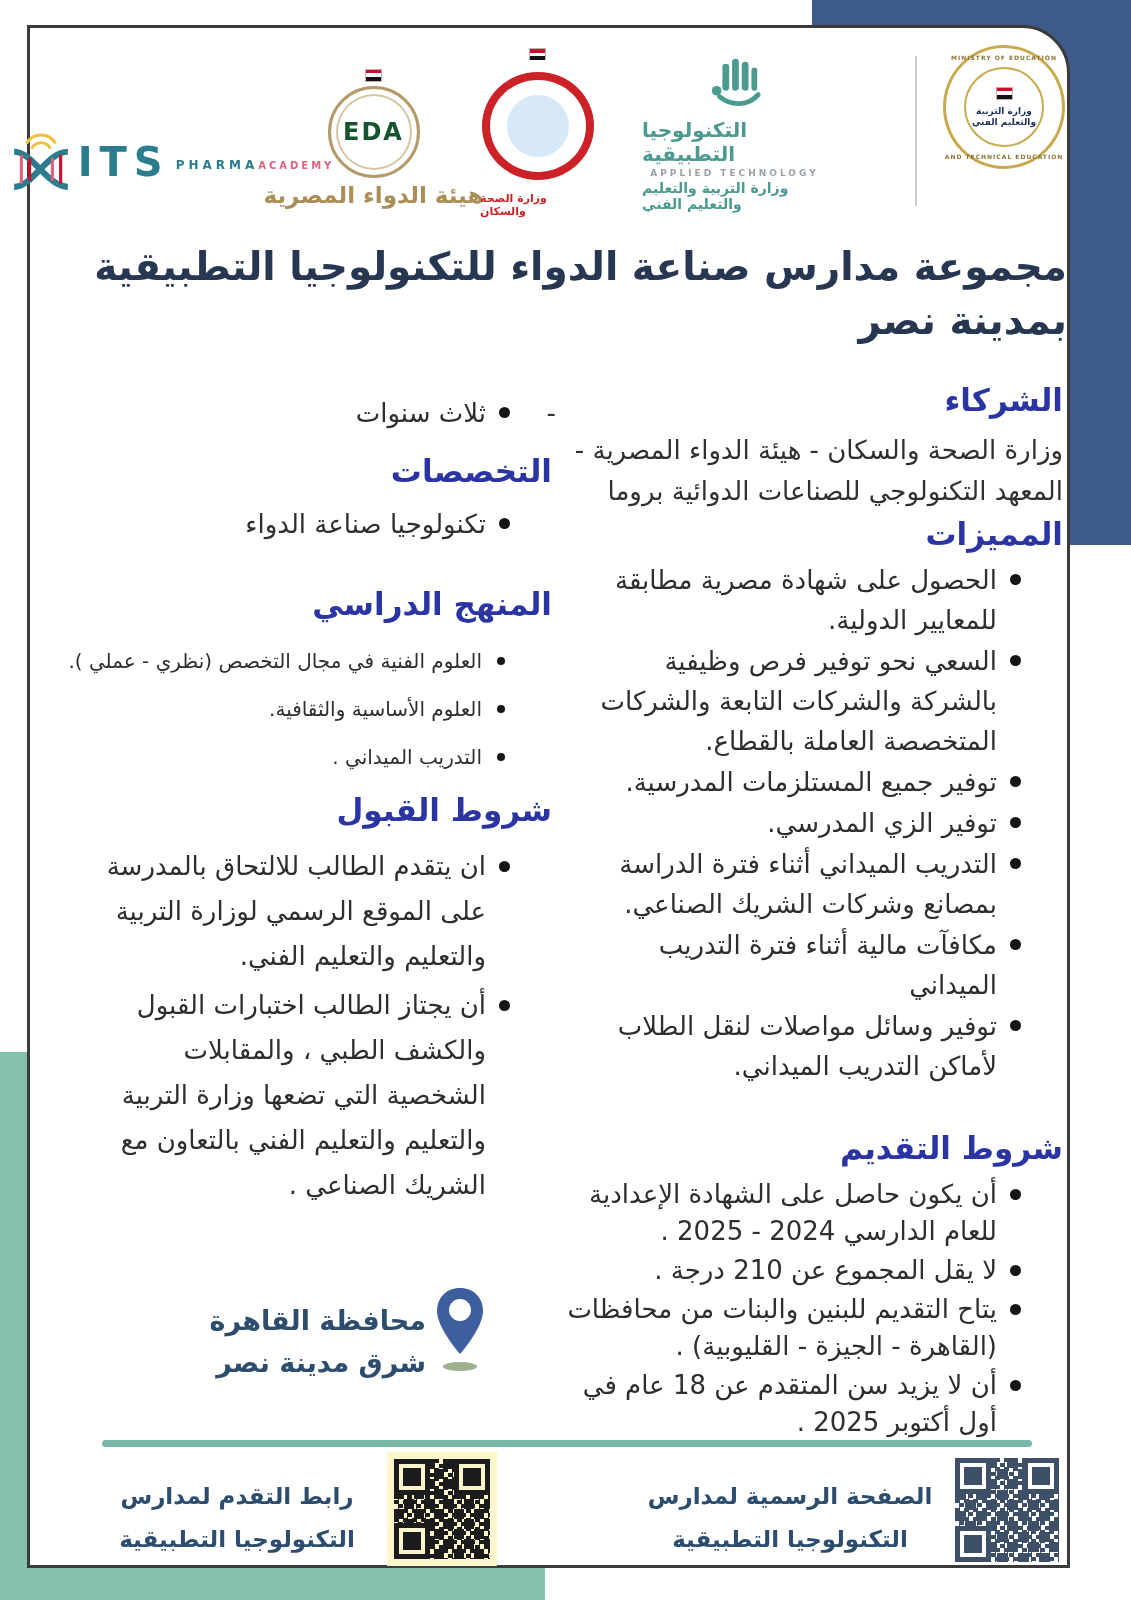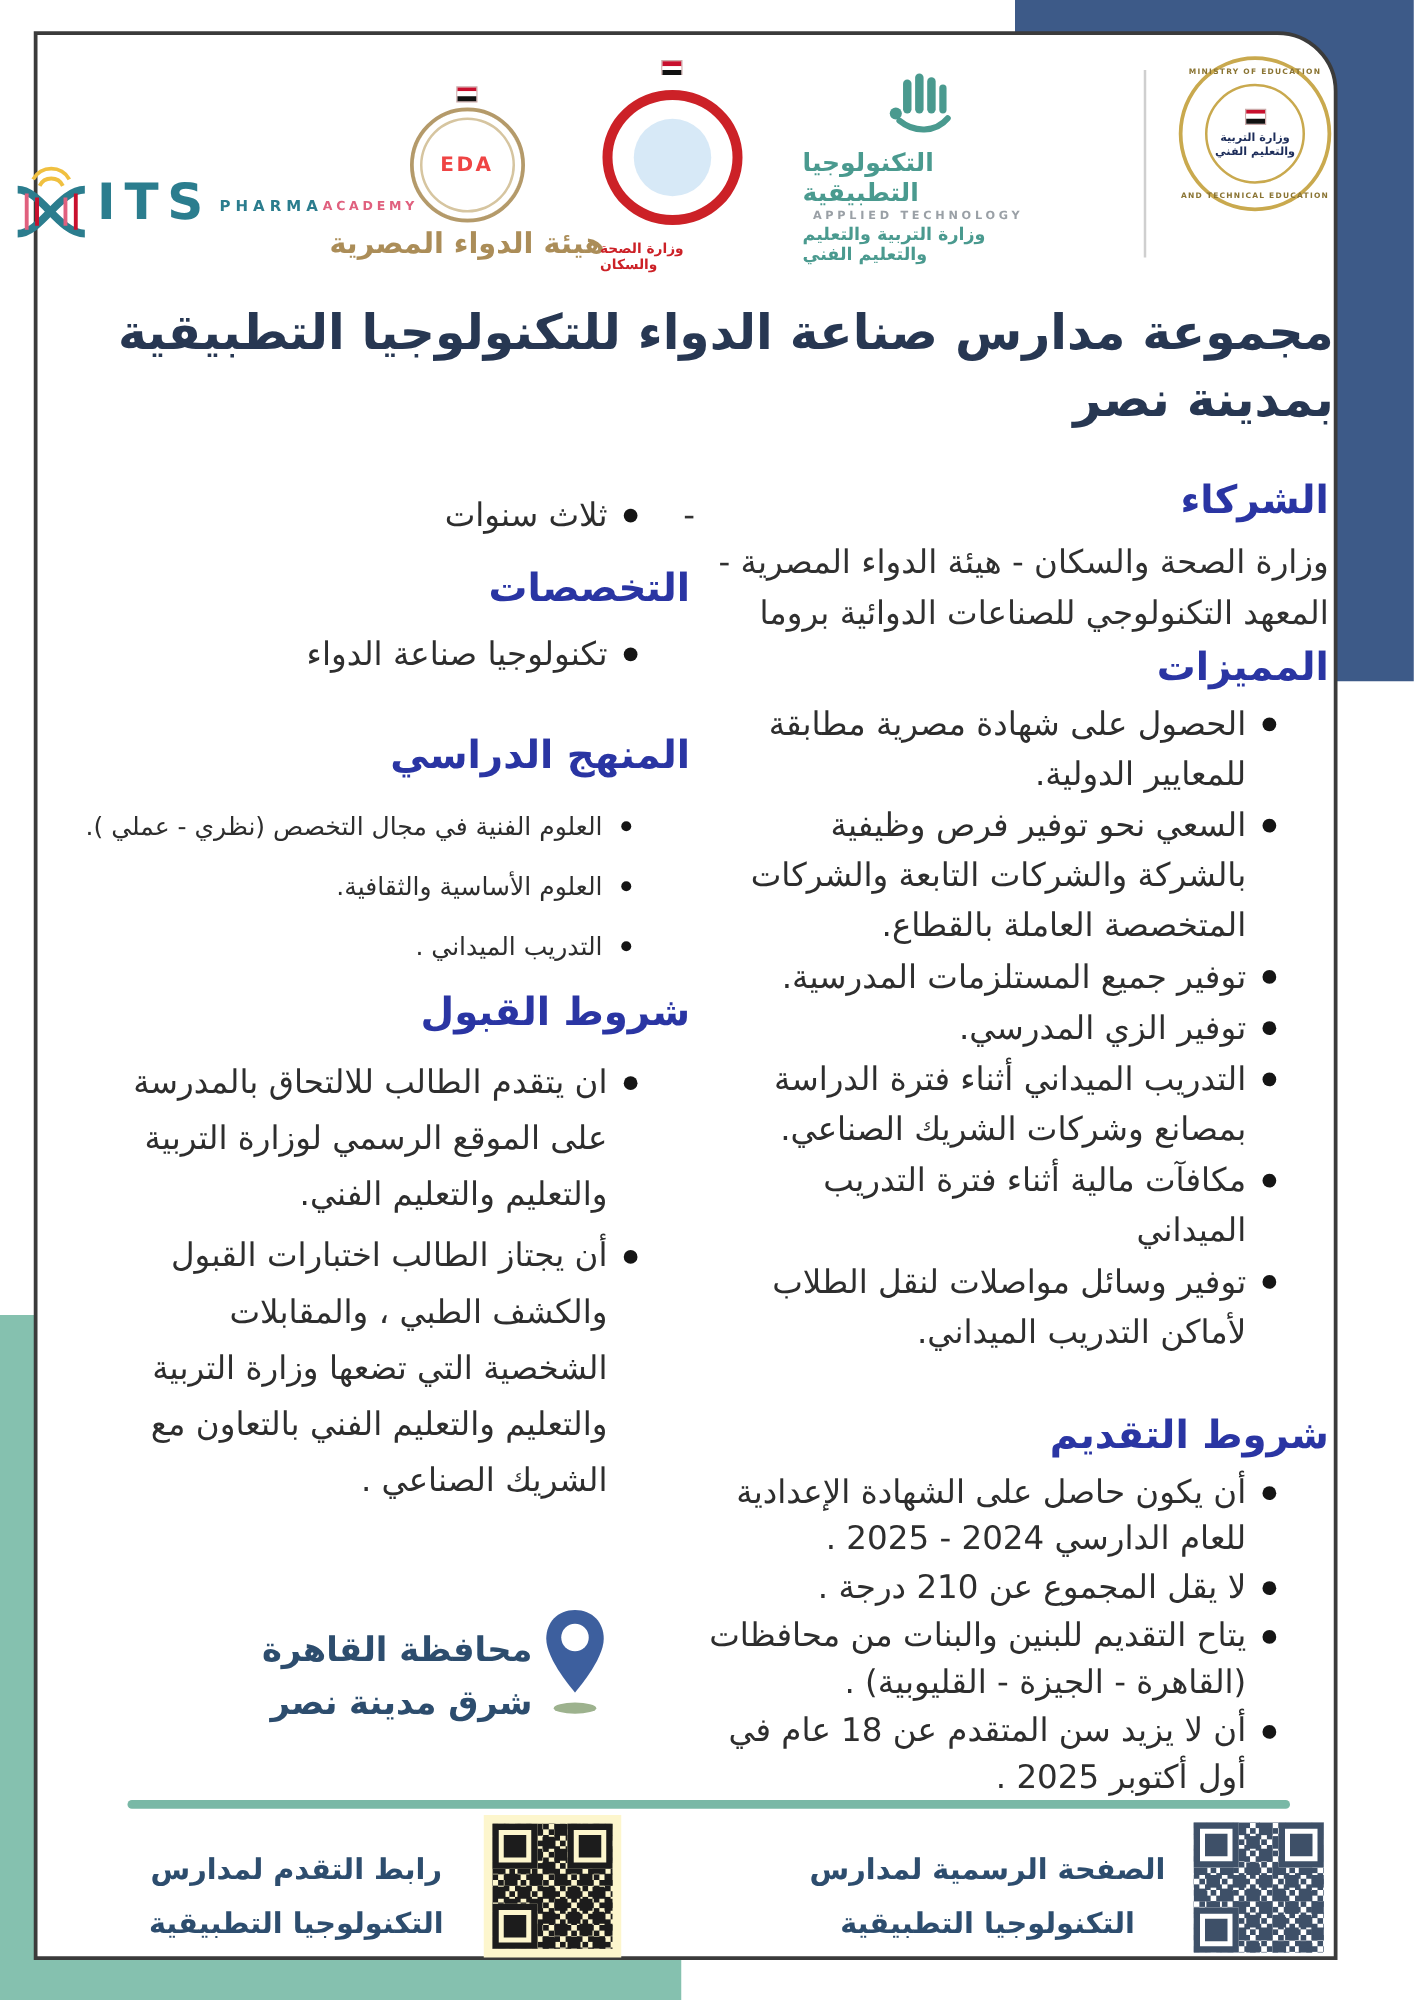--- a/index.html
+++ b/index.html
@@ -17,21 +17,21 @@
   .logo{position:absolute;display:flex;align-items:center;justify-content:center;}
   .logo-its{left:22px;top:92px;width:240px;height:84px;gap:6px;}
   .its-text{font-size:40px;letter-spacing:7px;color:#2b7d8e;font-weight:700;}
   .its-sub{display:flex;flex-direction:row;line-height:13px;margin-top:6px;}
   .its-pharma{font-size:12px;letter-spacing:4px;color:#2b7d8e;font-weight:700;}
   .its-academy{font-size:10px;letter-spacing:3px;color:#e0607e;font-weight:700;}
   .logo-eda{left:266px;top:26px;width:155px;height:168px;flex-direction:column;gap:4px;}
   .eda-circle{width:86px;height:86px;border-radius:50%;border:3px solid #b49a6a;
     box-shadow:inset 0 0 0 5px #fff,inset 0 0 0 7px #d6c5a0;
     display:flex;flex-direction:column;align-items:center;justify-content:center;gap:2px;}
-  .eda-abbr{font-size:16px;font-weight:700;color:#ef4444;letter-spacing:2px;}
+  .eda-abbr{font-size:24px;font-weight:700;color:#14532d;letter-spacing:2px;}
   .eda-arabic{font-size:23px;font-weight:700;color:#ab8d58;white-space:nowrap;}
   .flag{width:15px;height:11px;display:flex;flex-direction:column;border:1px solid #caa;}
   .flag i{flex:1;}
   .flag i:nth-child(1){background:#c8102e;}
   .flag i:nth-child(2){background:#fff;}
   .flag i:nth-child(3){background:#111;}
   .logo-moh{left:450px;top:20px;width:115px;height:170px;flex-direction:column;gap:12px;}
   .moh-circle{width:96px;height:96px;border-radius:50%;border:8px solid #cc2127;background:#fff;
     display:flex;align-items:center;justify-content:center;}
   .moh-inner{width:62px;height:62px;border-radius:50%;background:#d7e9f7;position:relative;overflow:hidden;}

